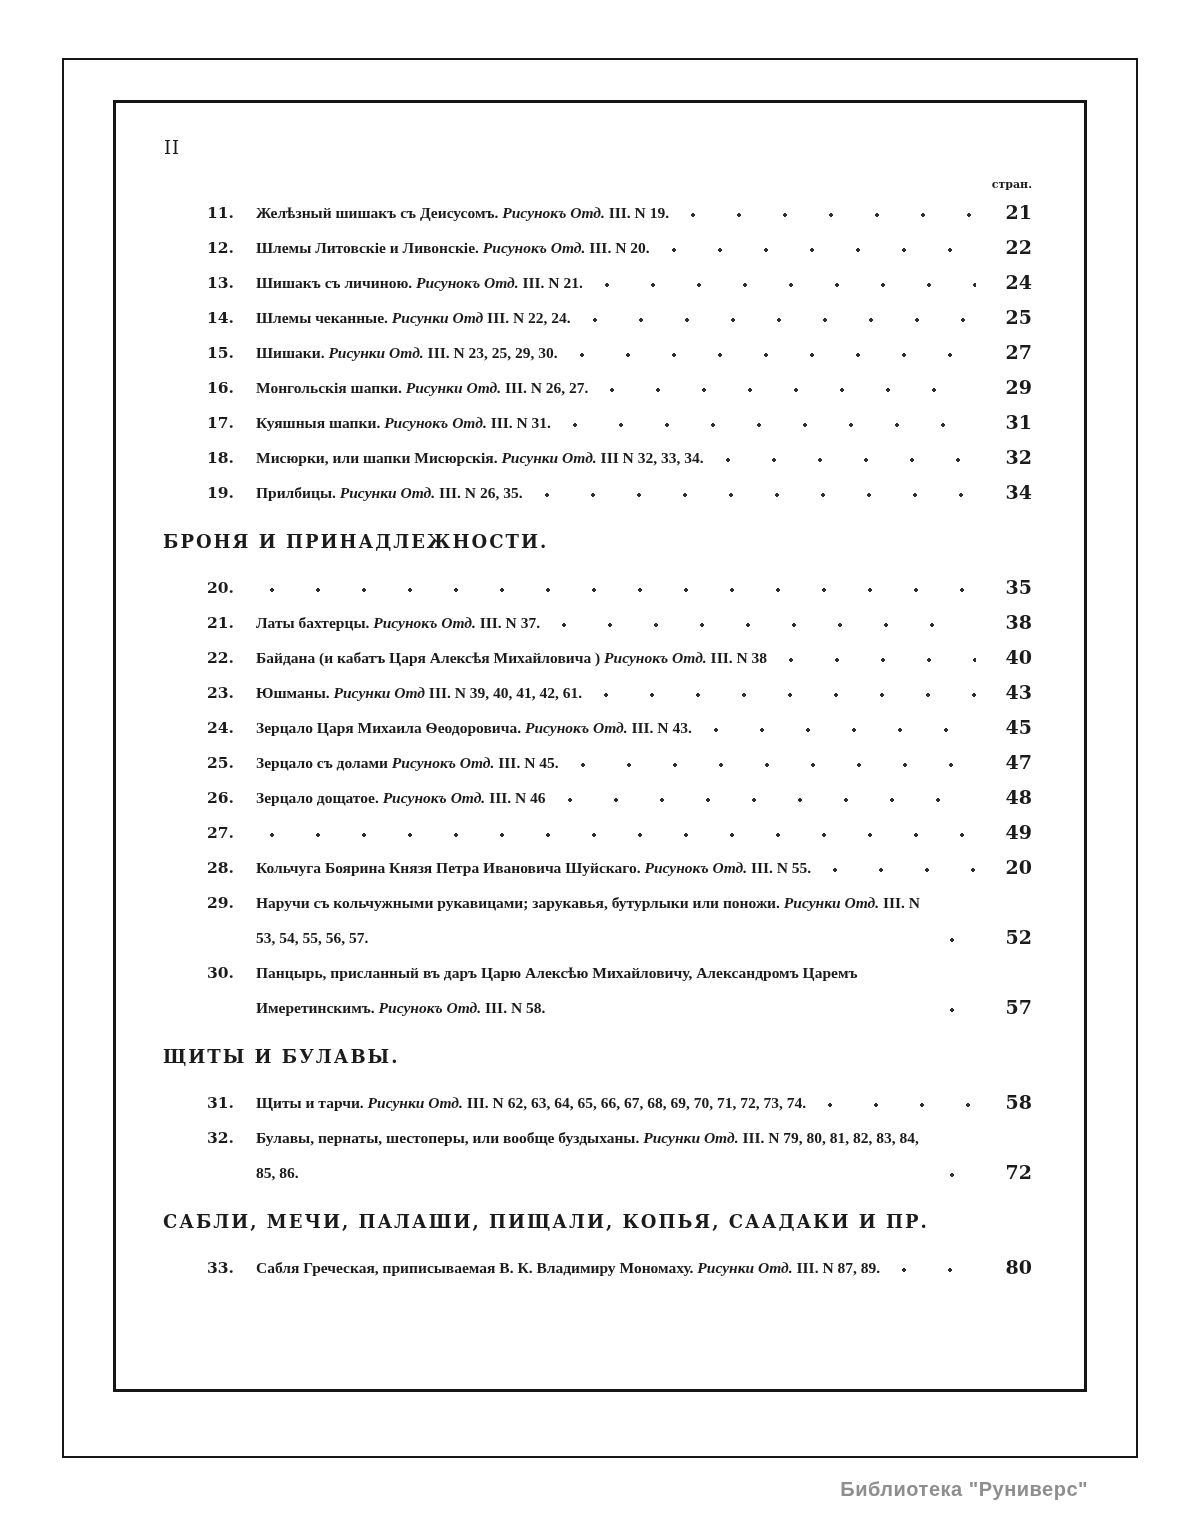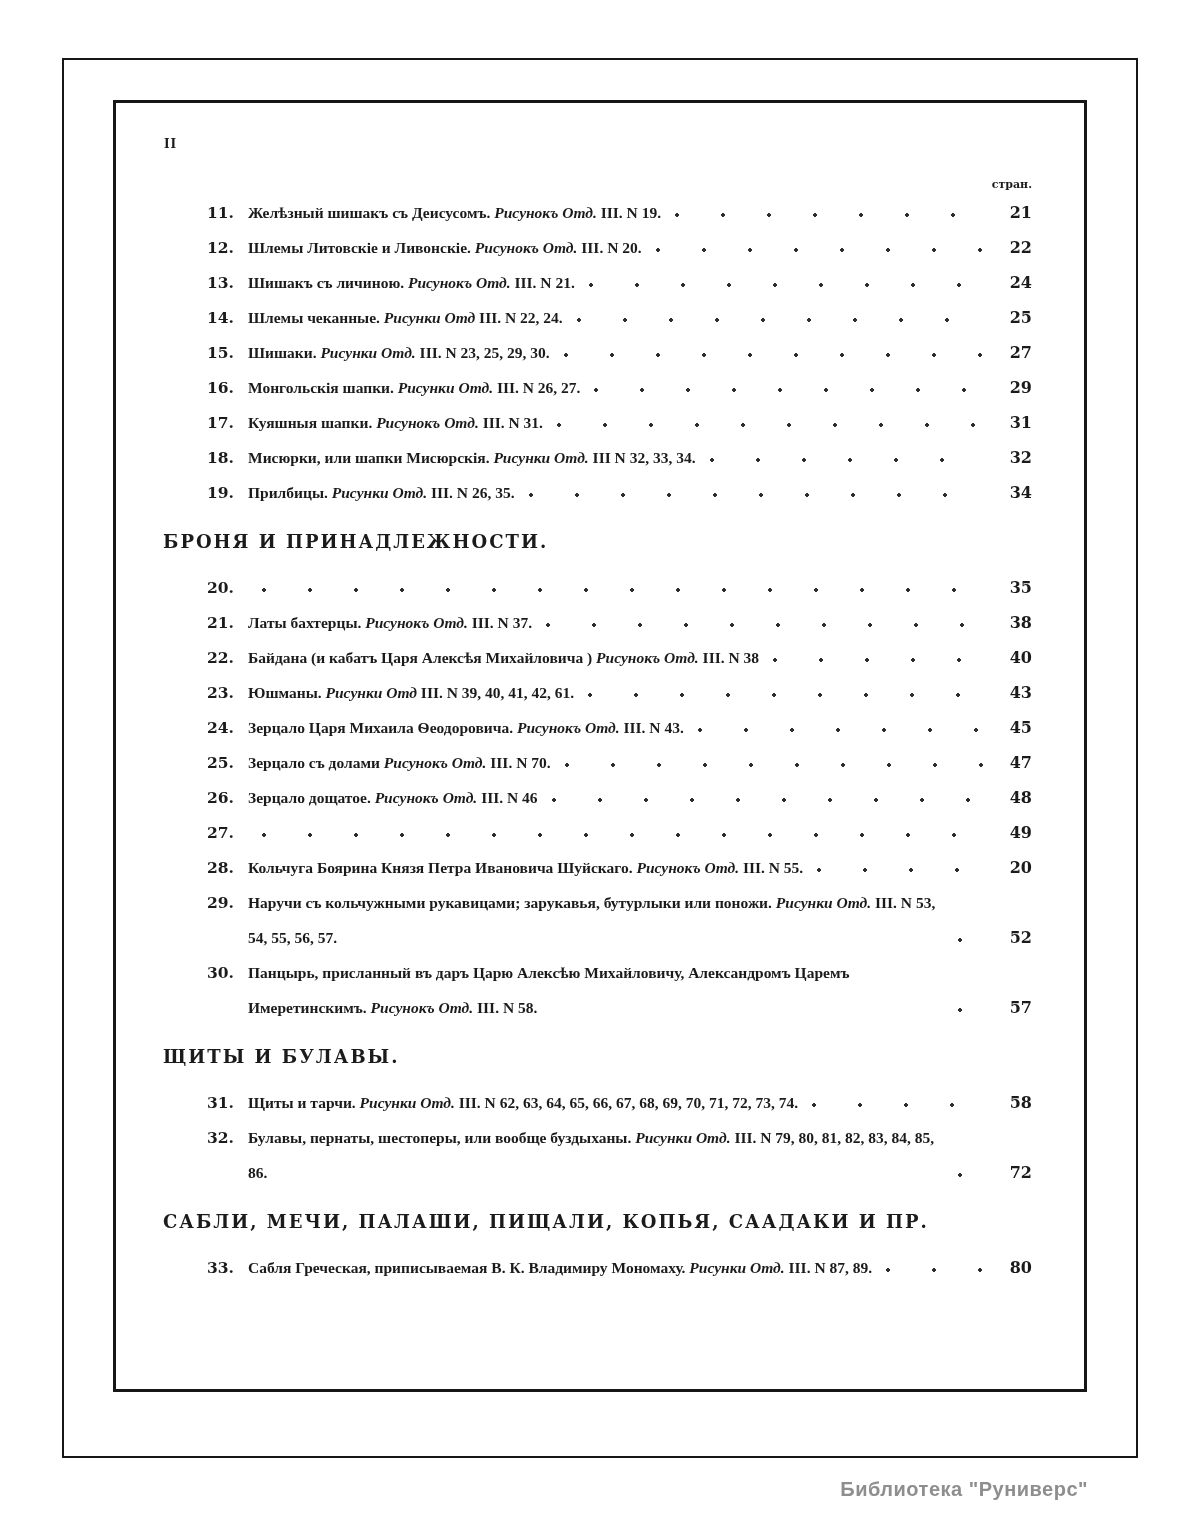--- a/index.html
+++ b/index.html
@@ -12,37 +12,37 @@
   .outer-frame{
     position:absolute;left:62px;top:58px;width:1076px;height:1400px;
     border:2px solid #171717;box-sizing:border-box;background:#fff;
   }
   .inner-frame{
     position:absolute;left:49px;top:40px;width:974px;height:1292px;
     border:3px solid #161616;box-sizing:border-box;
     padding:30px 52px 0 47px;background:#fff;
   }
   .page-header{position:relative;height:60px;}
-  .folio{position:absolute;left:1px;top:4px;font-size:12px;font-weight:700;letter-spacing:1px;}
+  .folio{position:absolute;left:1px;top:4px;font-size:18px;font-weight:400;letter-spacing:1px;}
   .pages-col{position:absolute;right:0;bottom:2px;font-size:11px;font-weight:700;}
   .toc{margin-top:2px;}
   .entry{
     display:flex;margin-left:37px;line-height:35px;
-    font-size:15.5px;font-weight:700;
+    font-size:15.5px;font-weight:700;gap:8px;
   }
   .num{flex:0 0 34px;text-align:right;margin-right:14px;align-self:flex-start;}
   .text{flex:0 1 auto;max-width:706px;font-family:Liberation Serif, serif;}
   .text .ref{font-style:italic;}
   .leader{
     flex:1 1 26px;min-width:26px;align-self:flex-end;height:4px;
     margin:0 8px 13px 14px;
     background-image:radial-gradient(circle at 2px 2px,#2d2d2d 1.6px,rgba(0,0,0,0) 1.9px);
     background-size:46px 4px;background-repeat:repeat-x;background-position:left bottom;
   }
-  .page{flex:0 0 40px;text-align:right;align-self:flex-end;font-size:16px;}
+  .page{flex:0 0 40px;text-align:right;align-self:flex-end;font-size:19px;}
   .section-heading{
     font-size:18px;font-weight:700;letter-spacing:2px;
     margin:18px 0 14px 0;line-height:28px;
   }
   .watermark{
     position:absolute;right:112px;top:1478px;
     font-family:"Liberation Sans","DejaVu Sans",sans-serif;
     font-weight:700;font-size:20px;color:#8e8e8e;letter-spacing:0.5px;
   }
 </style>
@@ -137,21 +137,21 @@
           <span class="page">43</span>
         </div>
         <div class="entry">
           <span class="num">24.</span>
           <span class="text"><span class="t">Зерцало Царя Михаила Ѳеодоровича.</span> <i class="ref">Рисунокъ Отд.</i> <span class="n">III. N 43.</span></span>
           <span class="leader"></span>
           <span class="page">45</span>
         </div>
         <div class="entry">
           <span class="num">25.</span>
-          <span class="text"><span class="t">Зерцало съ долами</span> <i class="ref">Рисунокъ Отд.</i> <span class="n">III. N 70.</span></span>
+          <span class="text"><span class="t">Зерцало съ долами</span> <i class="ref">Рисунокъ Отд.</i> <span class="n">III. N 45.</span></span>
           <span class="leader"></span>
           <span class="page">47</span>
         </div>
         <div class="entry">
           <span class="num">26.</span>
           <span class="text"><span class="t">Зерцало дощатое.</span> <i class="ref">Рисунокъ Отд.</i> <span class="n">III. N 46</span></span>
           <span class="leader"></span>
           <span class="page">48</span>
         </div>
         <div class="entry">

